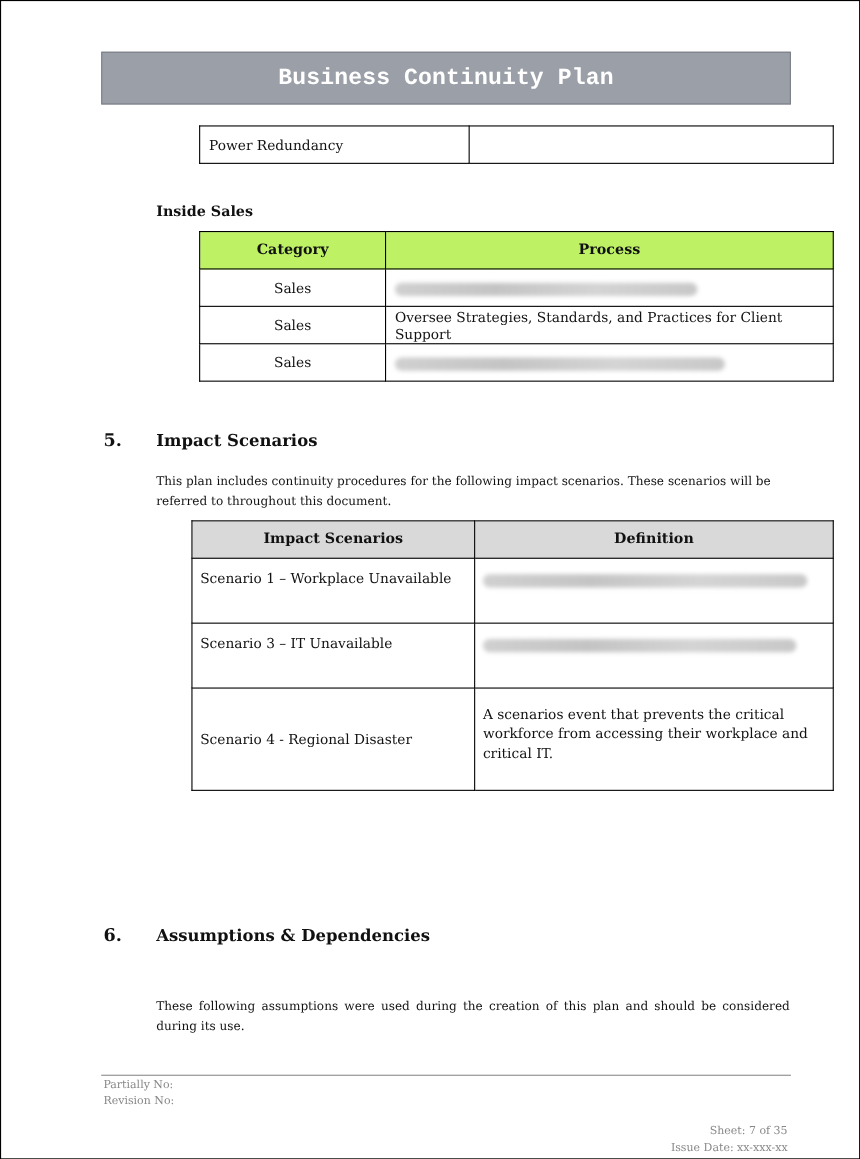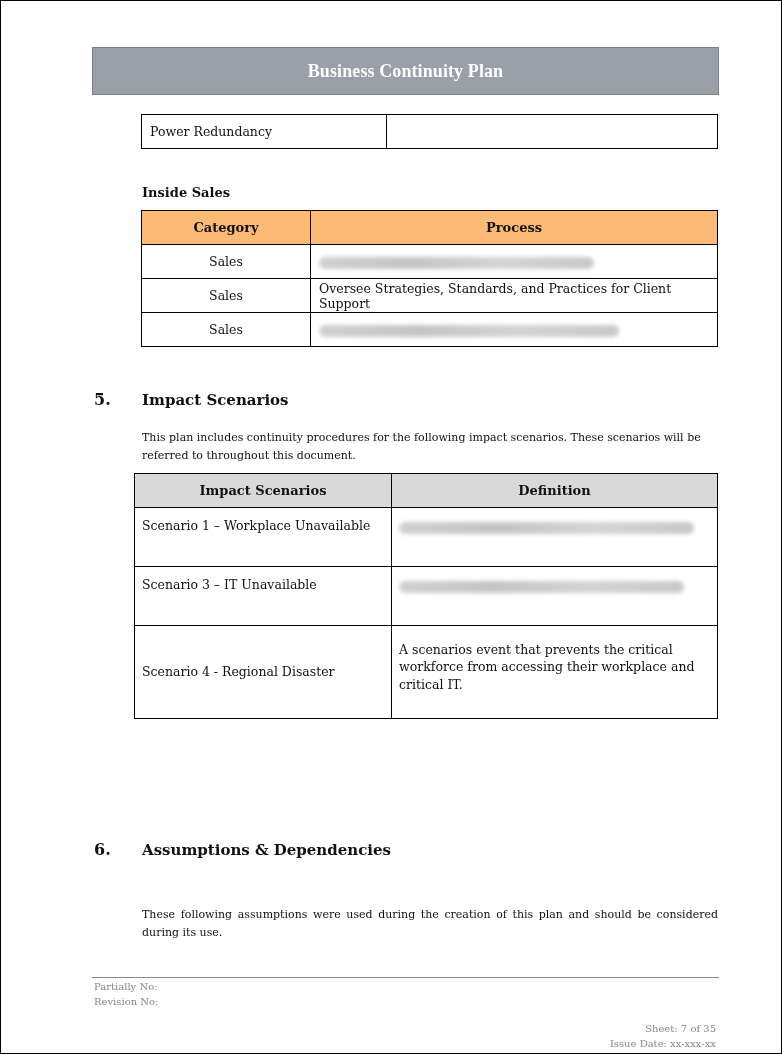--- a/index.html
+++ b/index.html
@@ -16,38 +16,38 @@
       border: 1px solid #000;
       border-right-width: 1px;
       border-bottom-width: 1px;
       background: #fff;
     }
     .banner {
       position: absolute; left: 91px; top: 46px; width: 627px; height: 48px;
       background: #9ba0a8;
       border: 1px solid #7b7f86;
       color: #fff;
-      font-family: Liberation Serif, serif;
+      font-family: Liberation Mono, monospace;
       font-weight: bold;
-      font-size: 18px;
+      font-size: 21px;
       display: flex; align-items: center; justify-content: center;
       letter-spacing: 0.1px;
     }
-    table { border-collapse: collapse; position: absolute; font-size: 12.5px; }
+    table { border-collapse: collapse; position: absolute; font-size: 12.5px; margin-left: 40px; }
     td, th { border: 1px solid #000; }
     .t-power { left: 140px; top: 113px; width: 577px; }
     .t-power td { height: 34px; padding: 0 8px; }
     .t-power td:first-child { width: 245px; }
 
     .subhead {
       position: absolute; left: 141px; top: 184px;
       font-weight: bold; font-size: 13px;
     }
     .t-sales { left: 140px; top: 209px; width: 577px; }
-    .t-sales th { background: #fdba74; height: 34px; font-weight: bold; font-size: 13px; }
+    .t-sales th { background: #bef264; height: 34px; font-weight: bold; font-size: 13px; }
     .t-sales td { height: 34px; padding: 0 8px; }
     .t-sales th:first-child, .t-sales td:first-child { width: 169px; text-align: center; }
     .blur {
       display: inline-block; height: 12px; border-radius: 6px;
       background: linear-gradient(90deg, #d0d0d0, #c4c4c4, #d4d4d4, #c8c8c8);
       filter: blur(2px);
       vertical-align: middle;
     }
 
     .sec-num {

